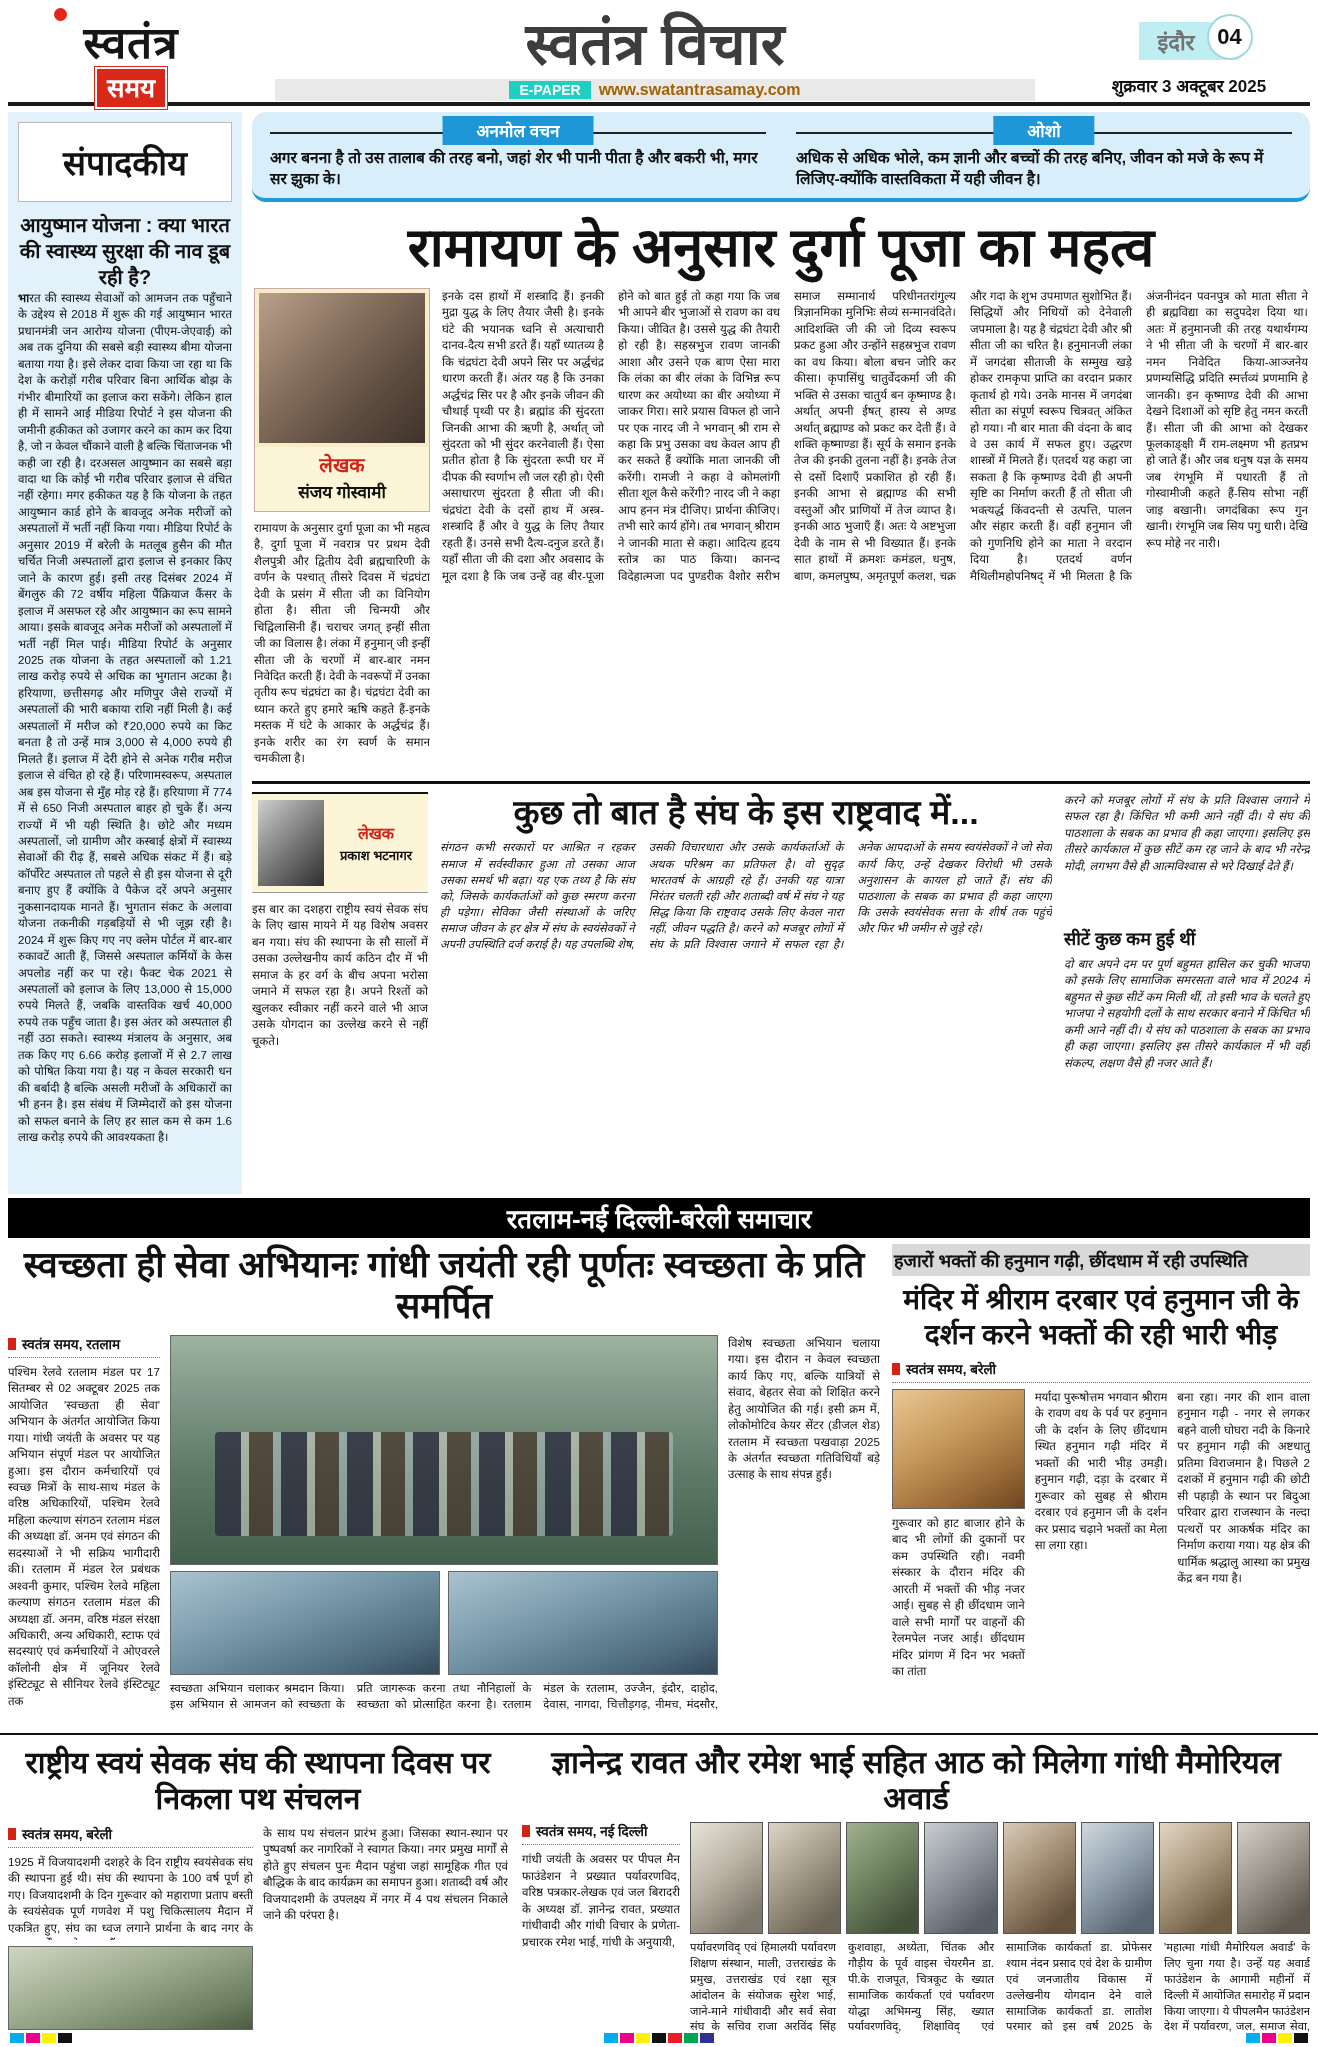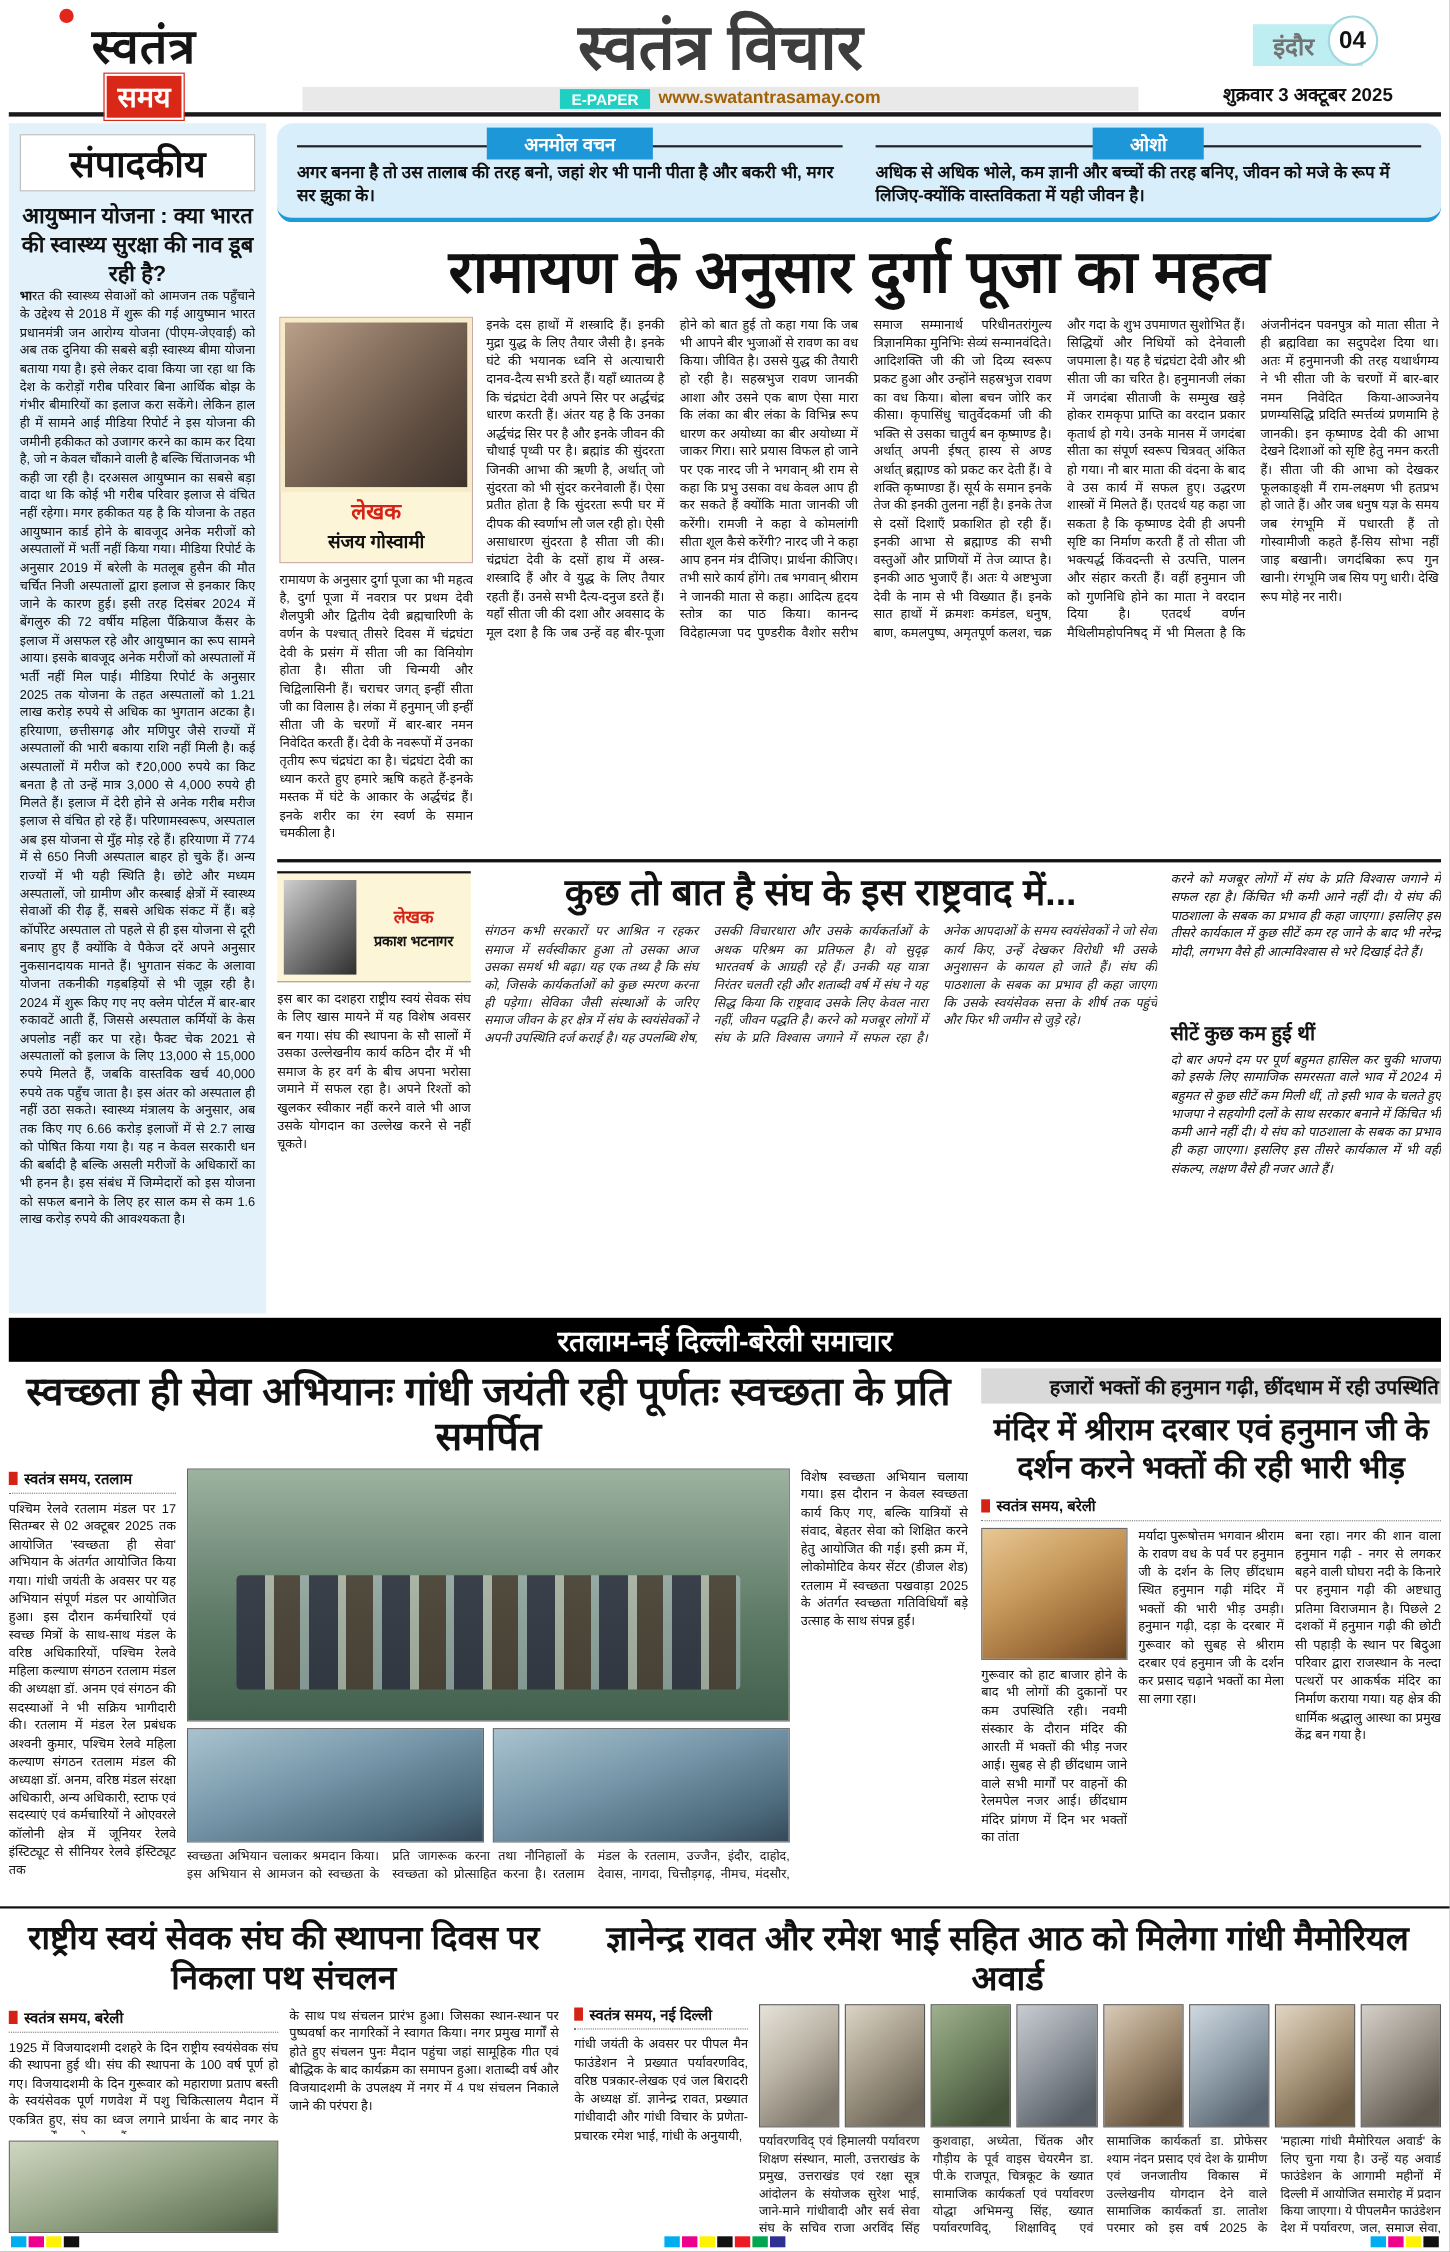--- a/index.html
+++ b/index.html
@@ -23,21 +23,21 @@
   .mast-right { width:230px; text-align:center; padding-top:16px; }
   .city-badge { position:relative; display:inline-block; background:#bfeef2; padding:4px 44px 4px 18px; }
   .city { font-size:22px; font-weight:bold; color:#737373; }
   .pageno { position:absolute; right:-14px; top:-8px; width:46px; height:46px; background:#fff; border:2px solid #9fd8de; border-radius:50%; display:flex; align-items:center; justify-content:center; font-size:22px; font-weight:bold; }
   .mast-date { font-size:17px; font-weight:bold; margin-top:14px; white-space:nowrap; }
   .top-rule { height:4px; background:#1a1a1a; margin:2px 8px 0; }
 
   
   .top-row { display:flex; height:1088px; padding:6px 8px 0; gap:10px; }
   .editorial { width:234px; background:#e3f1fa; padding:10px 10px; }
-  .ed-title-box { background:#fff; border:1px solid #bbb; text-align:center; padding:2px 4px; margin-bottom:10px; }
+  .ed-title-box { background:#fff; border:1px solid #bbb; text-align:center; padding:16px 4px; margin-bottom:10px; }
   .ed-title-box span { font-size:34px; font-weight:bold; }
   .ed-head { font-size:20px; font-weight:bold; text-align:center; line-height:1.3; }
   .ed-body { font-size:11.6px; line-height:1.42; text-align:justify; height:860px; overflow:hidden; }
   .ed-body::first-letter { font-weight:bold; }
 
   .right-col { flex:1; display:flex; flex-direction:column; }
   .quotes { display:flex; background:#d9eefb; border-radius:14px; border-bottom:4px solid #1e9ad8; padding:6px 18px 8px; gap:30px; }
   .quote { flex:1; text-align:center; }
   .qline { border-bottom:2px solid #222; height:16px; position:relative; margin-bottom:4px; }
   .qtab { position:absolute; left:50%; transform:translateX(-50%); top:-2px; background:#1e97d8; color:#fff; font-weight:bold; font-size:17px; padding:3px 34px; }
@@ -88,21 +88,21 @@
   .rat-mid { flex:1; }
   .photo-group { width:100%; height:230px; background:
       linear-gradient(180deg,#9db3a0 0%,#7c9483 30%,#5d7a66 60%,#43604e 100%); position:relative; border:1px solid #666; }
   .photo-group::after { content:""; position:absolute; left:8%; right:8%; bottom:12%; height:46%;
       background:repeating-linear-gradient(90deg, rgba(40,40,60,.75) 0 26px, rgba(230,225,215,.5) 26px 34px, rgba(70,50,40,.7) 34px 58px, rgba(200,210,220,.45) 58px 66px); border-radius:4px; }
   .photo-clean-row { display:flex; gap:8px; margin-top:6px; }
   .photo-clean { width:50%; height:104px; border:1px solid #666; background:linear-gradient(160deg,#a9c2cf 0%,#7596a8 45%,#4d6b7d 80%,#35495a 100%); }
   .rat-bottom { margin-top:6px; column-count:3; column-gap:12px; font-size:11.4px; line-height:1.4; text-align:justify; height:46px; overflow:hidden; }
 
   .temple { flex:1; }
-  .kicker { background:#d9d9d9; text-align:right; font-size:18px; font-weight:bold; padding:4px 2px; }
+  .kicker { background:#d9d9d9; text-align:left; font-size:18px; font-weight:bold; padding:4px 2px; }
   .temple-head { font-size:28px; font-weight:900; text-align:center; line-height:1.25; padding:6px 0 8px; }
   .temple-body { display:flex; gap:10px; height:330px; }
   .temple-col { flex:1; }
   .temple-col .coltext { height:100%; }
   .photo-temple { width:100%; height:120px; border:1px solid #666; margin-bottom:6px; background:linear-gradient(150deg,#e8c794 0%,#c89a5c 40%,#9a6a37 75%,#6b4522 100%); }
 
   
   .bottom-row { display:flex; gap:14px; padding:10px 8px 0; height:292px; border-top:2px solid #111; margin-top:8px; }
   .rss { width:500px; flex:none; }
   .rss-head { font-size:30px; font-weight:900; text-align:center; line-height:1.2; padding-bottom:8px; }

